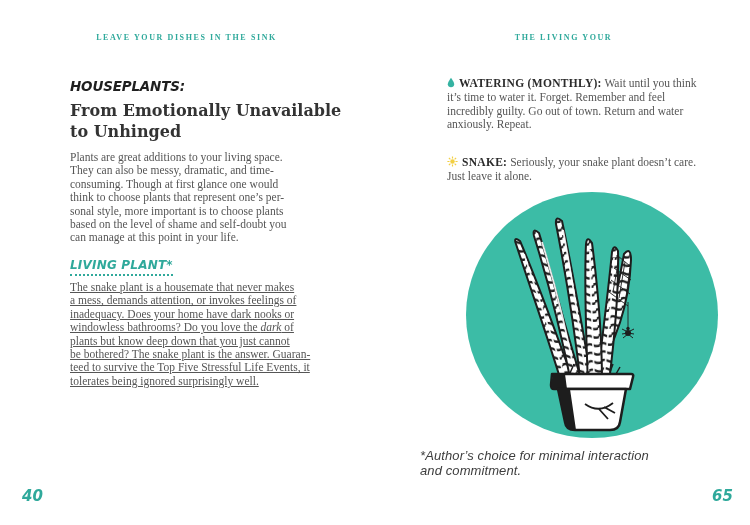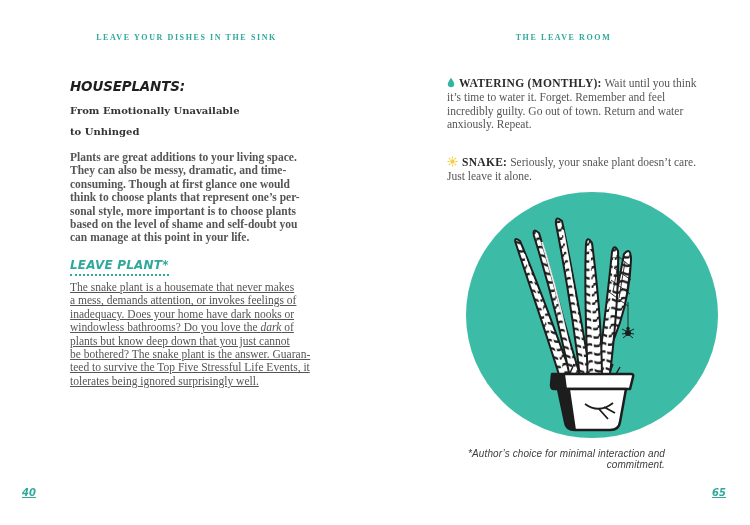--- a/index.html
+++ b/index.html
@@ -16,28 +16,28 @@
   .rh-left  { left:70px; }
   .rh-right { left:447px; }
 
   .chapter-title {
     position:absolute; left:70px; top:78px;
     font-family:"DejaVu Sans", sans-serif; font-style:italic; font-weight:bold;
     font-size:14.5px; letter-spacing:-0.2px; color:#1f1f1f; transform:scaleX(.93); transform-origin:left;
   }
   .chapter-subtitle {
     position:absolute; left:70px; top:100px;
-    font-family:"DejaVu Serif", serif; font-weight:bold; font-size:10px;
+    font-family:"DejaVu Serif", serif; font-weight:bold; font-size:16px;
     line-height:21px; color:#333; white-space:pre-line;
   }
   .body-text {
     position:absolute; left:70px; font-size:11.5px; line-height:13.4px;
     color:#555; white-space:pre-line;
   }
-  .intro { top:151px; width:290px;font-weight:bold; }
+  .intro { top:151px; width:290px; }
   .plant-heading {
     position:absolute; left:70px; top:258px; display:inline-block;
     font-family:"DejaVu Sans", sans-serif; font-style:italic; font-weight:bold;
     font-size:12px; color:var(--teal); letter-spacing:0.2px;
     border-bottom:2px dotted var(--teal); padding-bottom:2px;
   }
   .plant-desc { top:281px; width:300px; }
   .plant-desc span { white-space:pre-line;text-decoration:underline; }
   .italic { font-style:italic; }
 
@@ -50,27 +50,27 @@
   .entry-icon { display:inline-block; vertical-align:-1px; margin-right:4px; }
   .entry-label {
     font-family:"Liberation Serif", serif; font-weight:bold; color:#2b2b2b;
     letter-spacing:0.3px;
   }
   .entry-text { white-space:pre-line; }
 
   .illustration { position:absolute; left:466px; top:192px; width:252px; height:246px; }
 
   .footnote {
-    position:absolute; left:420px; top:448px; width:245px; text-align:right;
+    position:absolute; left:420px; top:448px; width:245px; text-align:left;
     font-family:"Liberation Sans", sans-serif; font-style:italic;
-    font-size:10px; color:#3d3d3d; letter-spacing:0.1px;
+    font-size:13px; color:#3d3d3d; letter-spacing:0.1px;
   }
   .page-number {
     position:absolute; top:487px; font-family:"DejaVu Sans", sans-serif;
-    font-style:italic; font-weight:bold; font-size:10px; color:var(--teal);text-decoration:underline;
+    font-style:italic; font-weight:bold; font-size:15px; color:var(--teal);
   }
   .pn-left  { left:22px; }
   .pn-right { left:712px; }
 </style>
 </head>
 <body>
 
 <div class="spread">
 
   <section>
@@ -82,36 +82,36 @@
 to Unhinged</h2>
 
     <p class="body-text intro">Plants are great additions to your living space.
 They can also be messy, dramatic, and time-
 consuming. Though at first glance one would
 think to choose plants that represent one’s per-
 sonal style, more important is to choose plants
 based on the level of shame and self-doubt you
 can manage at this point in your life.</p>
 
-    <h3 class="plant-heading">LEAVE PLANT*</h3>
+    <h3 class="plant-heading">LIVING PLANT*</h3>
 
     <p class="body-text plant-desc"><span>The snake plant is a housemate that never makes
 a mess, demands attention, or invokes feelings of
 inadequacy. Does your home have dark nooks or
 windowless bathrooms? Do you love the </span><span class="italic">dark</span><span> of
 plants but know deep down that you just cannot
 be bothered? The snake plant is the answer. Guaran-
 teed to survive the Top Five Stressful Life Events, it
 tolerates being ignored surprisingly well.</span></p>
 
     <div class="page-number pn-left">40</div>
   </section>
 
   <section>
-    <div class="running-header rh-right">THE LEAVE ROOM</div>
+    <div class="running-header rh-right">THE LIVING YOUR</div>
 
     <p class="entry entry-watering"><span class="entry-icon"><svg width="8" height="11" viewBox="0 0 12 16">
             <path d="M6 1 C6 1 1.2 7.4 1.2 10.6 C1.2 13.4 3.3 15.2 6 15.2 C8.7 15.2 10.8 13.4 10.8 10.6 C10.8 7.4 6 1 6 1 Z" style="fill:var(--drop_teal)"></path>
           </svg></span><span class="entry-label">WATERING (MONTHLY):</span><span class="entry-text"> Wait until you think
 it’s time to water it. Forget. Remember and feel
 incredibly guilty. Go out of town. Return and water
 anxiously. Repeat.</span></p>
 
     <p class="entry entry-light"><span class="entry-icon"><svg width="11" height="11" viewBox="0 0 14 14">
             <g style="stroke:var(--sun_yellow)" stroke-width="1.5" fill="none">

